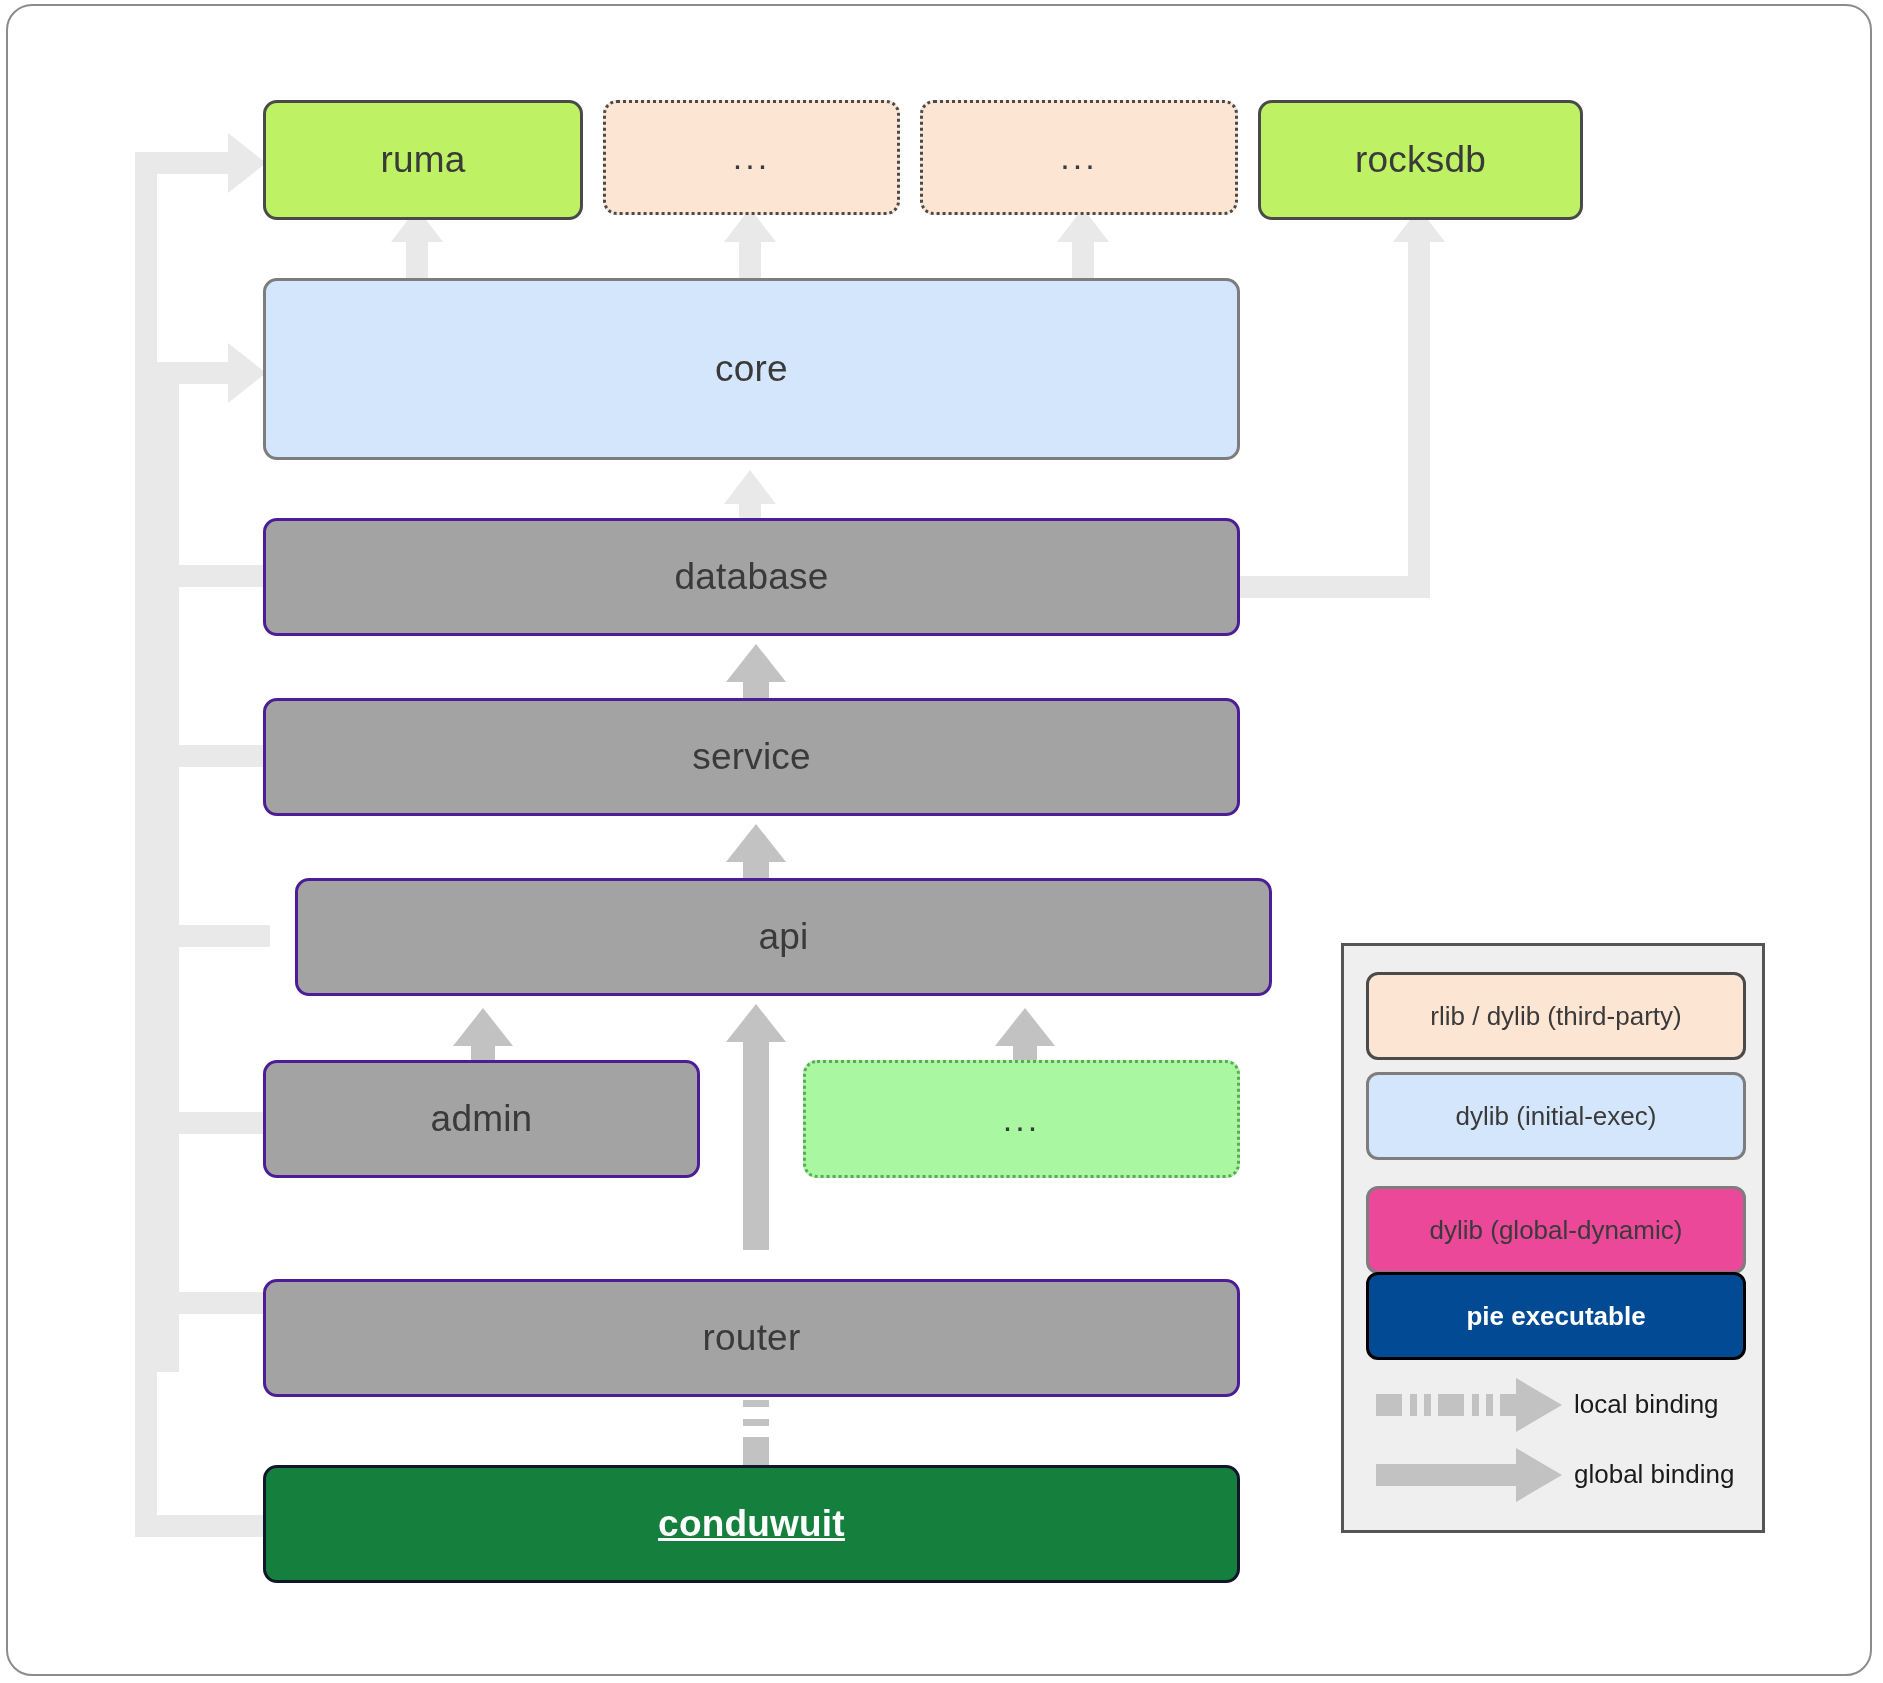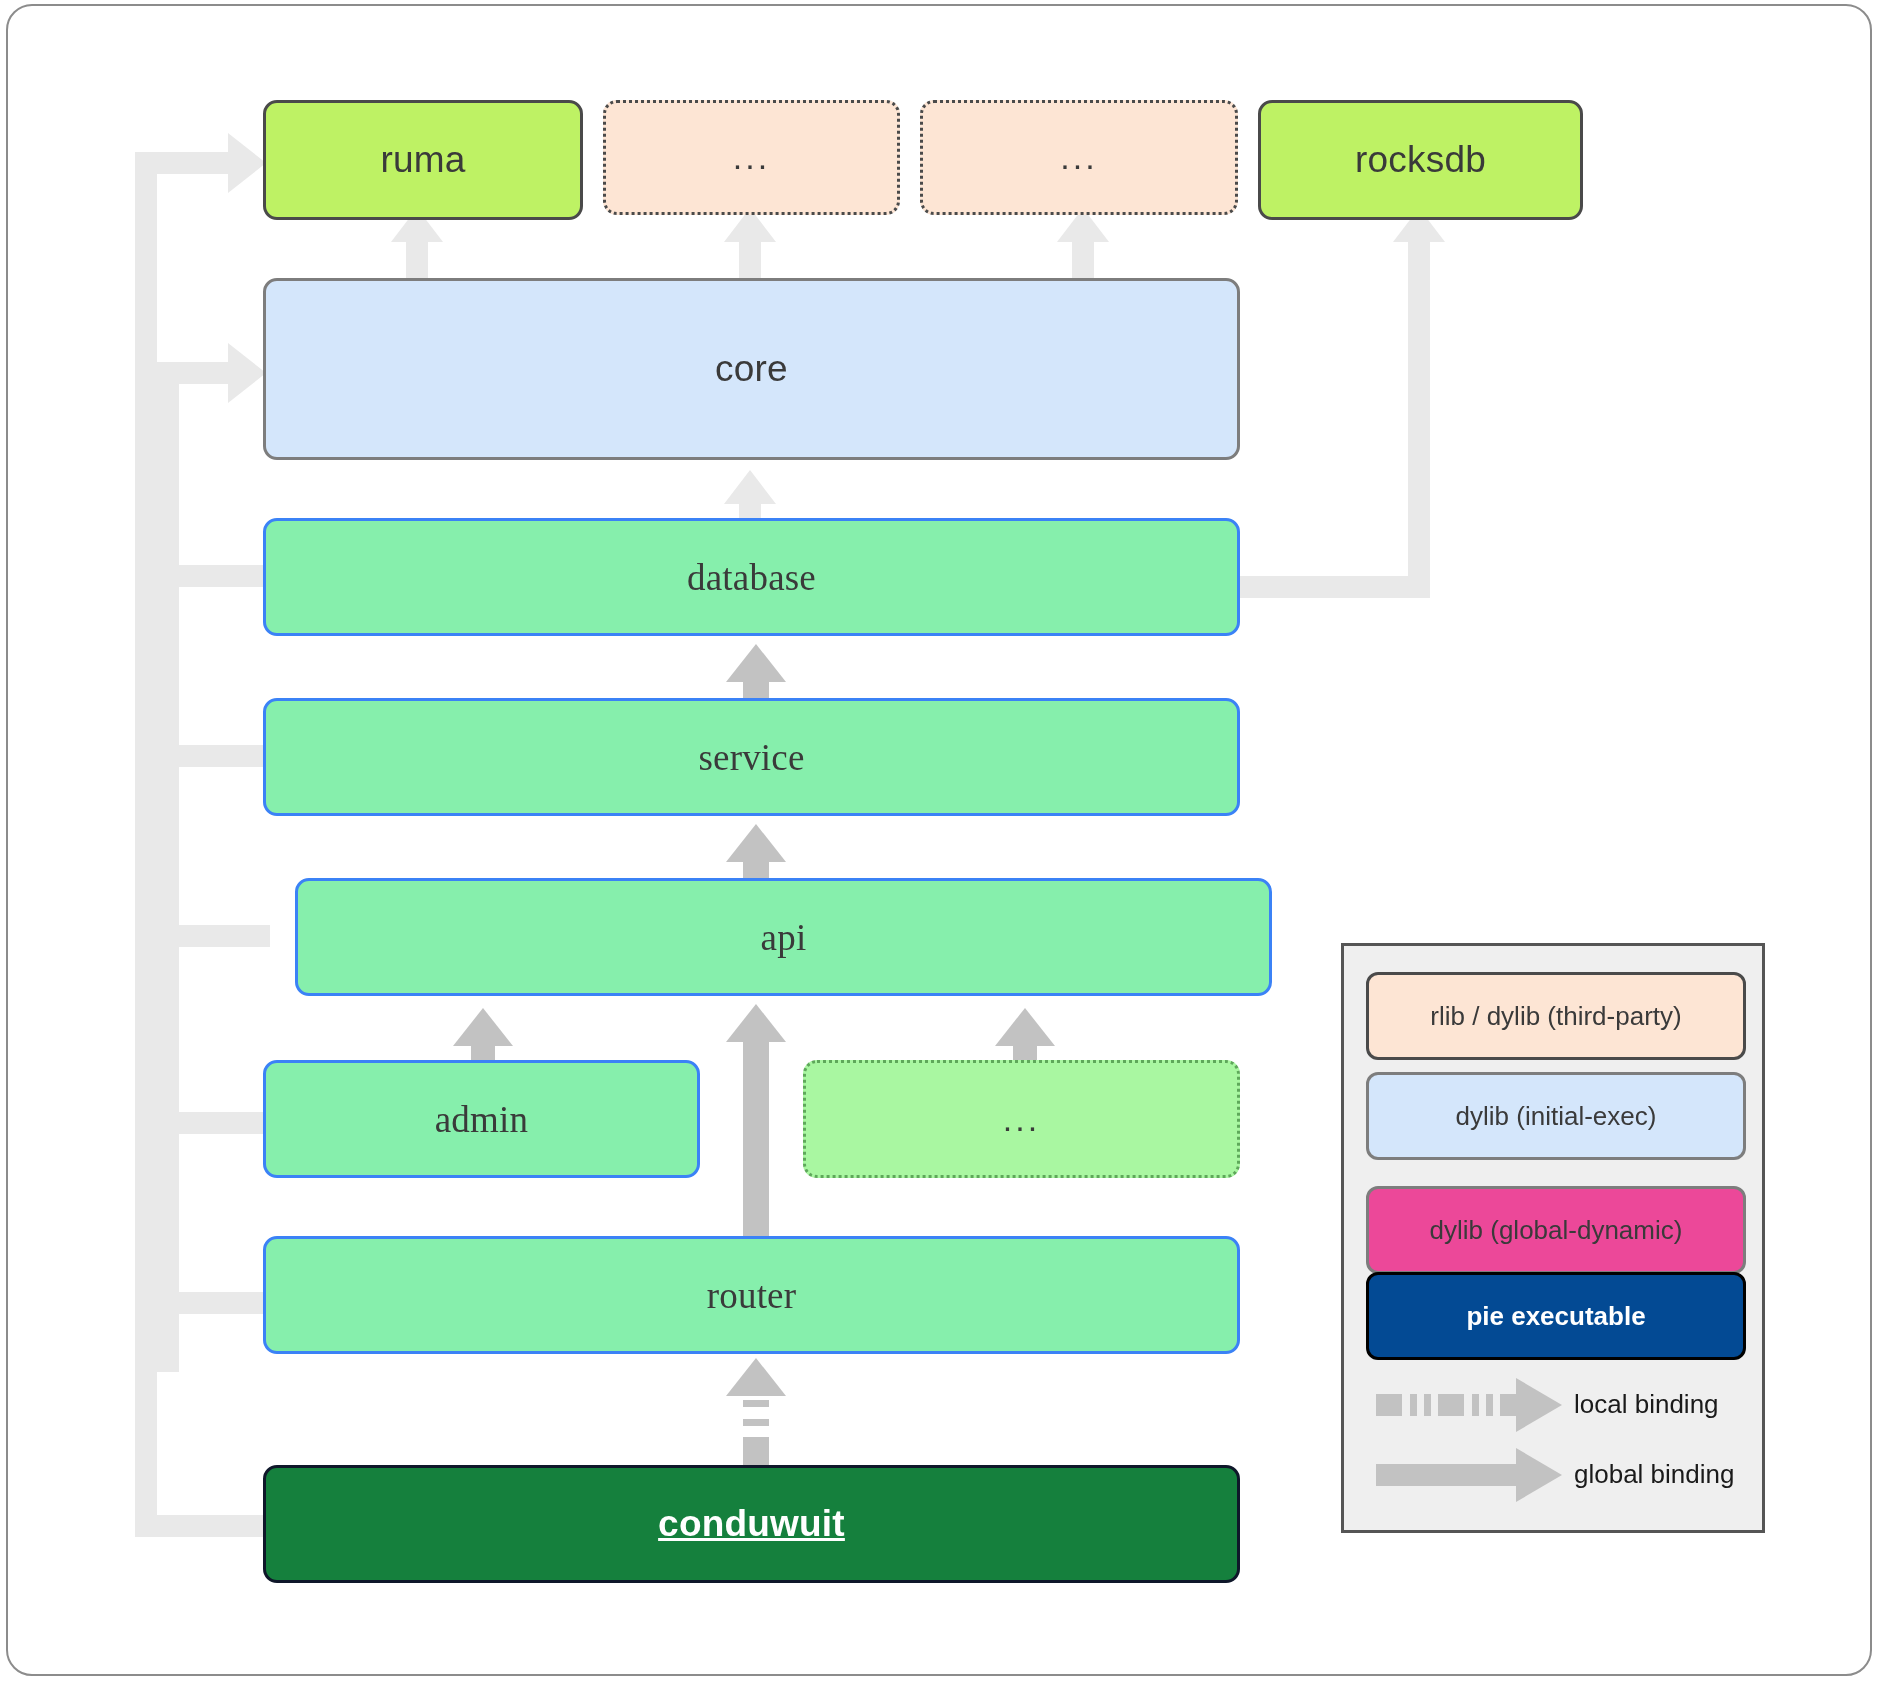--- a/index.html
+++ b/index.html
@@ -46,23 +46,22 @@
   }
   .node.third-dashed {
     background: #fde5d4;
     border: 3px dotted #4a4a4a;
   }
   .node.initexec {
     background: #d4e6fb;
     border: 3px solid #7d7d7d;
   }
   .node.globaldyn {
-    background: #86efac;
-    border: 3px solid #3b82f6;
-    font-family: Liberation Serif, serif;
+    background: #a3a3a3;
+    border: 3px solid #4c1d95;
   }
   .node.globaldyn-dashed {
     background: #a9f7a1;
     border: 3px dotted #5ea85a;
   }
   .node.pie {
     background: #15803d;
     border: 3px solid #0f172a;
     color: #ffffff;
     font-weight: bold;
@@ -269,21 +268,21 @@
   </div>
 
   <div class="node globaldyn" style="left:263px; top:1060px; width:437px; height:118px;">
     <span>admin</span>
   </div>
 
   <div class="node globaldyn-dashed" style="left:803px; top:1060px; width:437px; height:118px;">
     <span class="dots">...</span>
   </div>
 
-  <div class="node globaldyn" style="left:263px; top:1236px; width:977px; height:118px;">
+  <div class="node globaldyn" style="left:263px; top:1279px; width:977px; height:118px;">
     <span>router</span>
   </div>
 
   <div class="node pie" style="left:263px; top:1465px; width:977px; height:118px;">
     <span>conduwuit</span>
   </div>
 
   <div id="legend">
 
     <div class="legend-box" style="top:26px; background:#fde5d4; border:3px solid #4a4a4a;">

